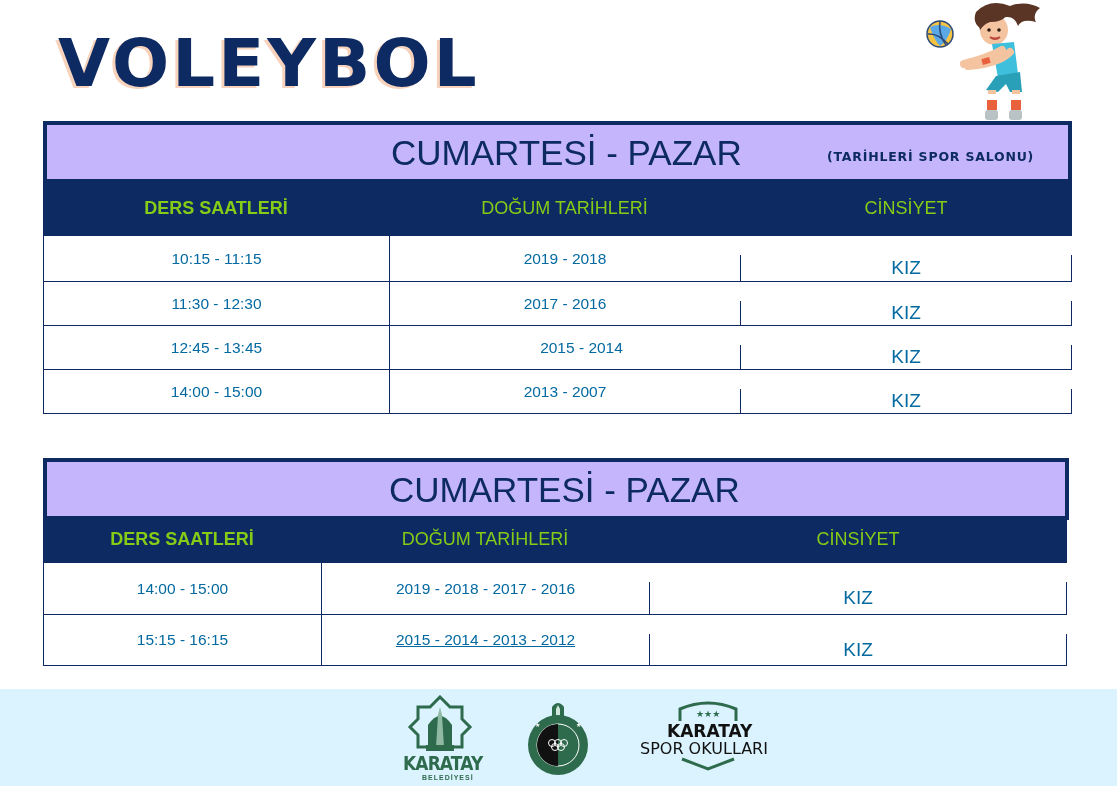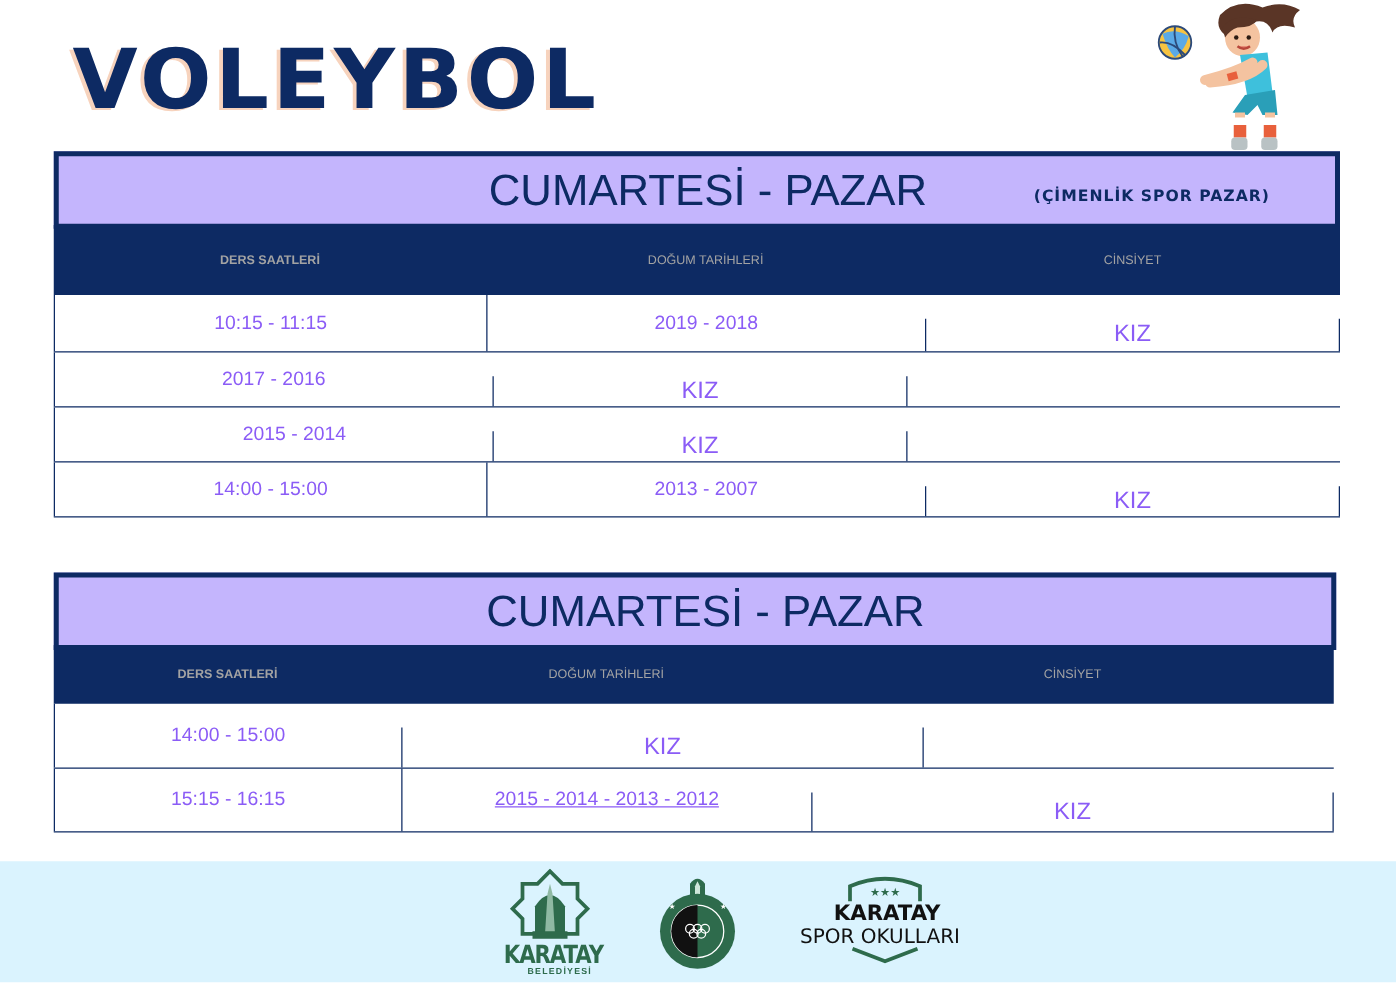--- a/index.html
+++ b/index.html
@@ -31,30 +31,30 @@
       white-space: nowrap; line-height: 40px;
     }
     .band-venue {
       position: absolute; font-family: "DejaVu Sans", sans-serif; font-weight: bold;
       font-size: 12.5px; letter-spacing: 0.8px; color: #0d2a63; white-space: nowrap;
     }
     .head {
       position: absolute; left: 0; background: #0d2a63; display: flex;
     }
     .head .hcell {
-      color: #a3a3a3; font-size: 10px; display: flex; align-items: center; justify-content: center;
+      color: #84cc16; font-size: 18px; display: flex; align-items: center; justify-content: center;
       white-space: nowrap;
     }
     .head .hcell.bold { font-weight: bold; }
     .rows { position: absolute; left: 0; }
     .row { display: flex; border-bottom: 1.5px solid #0d2a63; box-sizing: border-box; }
     .cell {
       display: flex; align-items: center; justify-content: center;
       border-left: 1.5px solid #0d2a63; box-sizing: border-box;
-      font-size: 15.5px; color: #8b5cf6; white-space: nowrap;
+      font-size: 15.5px; color: #0369a1; white-space: nowrap;
     }
     .cell.last { border-right: 1.5px solid #0d2a63; margin-top: 19px; }
     .cell.gender { font-size: 19px; }
 
     .footer {
       position: absolute; left: 0; top: 689px; width: 1117px; height: 97px;
       background: #daf3fe;
     }
     .logo { position: absolute; }
     .logo-text { position: absolute; white-space: nowrap; color: #2e6b4c; font-weight: bold; }
@@ -96,38 +96,40 @@
     <rect x="69" y="100" width="10" height="10" fill="#e8603c"></rect>
     <rect x="93" y="100" width="10" height="10" fill="#e8603c"></rect>
     <rect x="67" y="110" width="13" height="10" rx="3" fill="#b9c2c4"></rect>
     <rect x="91" y="110" width="13" height="10" rx="3" fill="#b9c2c4"></rect>
   </svg>
 </div>
 
 <div class="schedule" style="left:43px; top:121px; width:1030px; height:293px;">
   <div class="band" style="top:0; width:1029px; height:62px;">
     <div class="band-title" style="left:344px; top:8px;">CUMARTESİ - PAZAR</div>
-    <div class="band-venue" style="left:780px; top:24px;">(ÇİMENLİK SPOR PAZAR)</div>
+    <div class="band-venue" style="left:780px; top:24px;">(TARİHLERİ SPOR SALONU)</div>
   </div>
   <div class="head" style="top:59px; width:1029px; height:56px;">
     <div class="hcell bold" style="width:346px;">DERS SAATLERİ</div>
     <div class="hcell" style="width:351px;">DOĞUM TARİHLERİ</div>
     <div class="hcell" style="width:332px;">CİNSİYET</div>
   </div>
   <div class="rows" style="top:115px; width:1029px;">
     <div class="row" style="height:46px;">
       <div class="cell" style="width:346px;">10:15 - 11:15</div>
       <div class="cell" style="width:351px;">2019 - 2018</div>
       <div class="cell last gender" style="width:332px;">KIZ</div>
     </div>
     <div class="row" style="height:44px;">
+      <div class="cell" style="width:346px;">11:30 - 12:30</div>
       <div class="cell" style="width:351px;">2017 - 2016</div>
       <div class="cell last gender" style="width:332px;">KIZ</div>
     </div>
     <div class="row" style="height:44px;">
+      <div class="cell" style="width:346px;">12:45 - 13:45</div>
       <div class="cell" style="width:351px;padding-left:33px;">2015 - 2014</div>
       <div class="cell last gender" style="width:332px;">KIZ</div>
     </div>
     <div class="row" style="height:44px;">
       <div class="cell" style="width:346px;">14:00 - 15:00</div>
       <div class="cell" style="width:351px;">2013 - 2007</div>
       <div class="cell last gender" style="width:332px;">KIZ</div>
     </div>
   </div>
 </div>
@@ -137,20 +139,21 @@
     <div class="band-title" style="left:342px; top:8px;">CUMARTESİ - PAZAR</div>
   </div>
   <div class="head" style="top:58px; width:1024px; height:47px;">
     <div class="hcell bold" style="width:278px;">DERS SAATLERİ</div>
     <div class="hcell" style="width:328px;">DOĞUM TARİHLERİ</div>
     <div class="hcell" style="width:418px;">CİNSİYET</div>
   </div>
   <div class="rows" style="top:105px; width:1024px;">
     <div class="row" style="height:52px;">
       <div class="cell" style="width:278px;">14:00 - 15:00</div>
+      <div class="cell" style="width:328px;">2019 - 2018 - 2017 - 2016</div>
       <div class="cell last gender" style="width:418px;">KIZ</div>
     </div>
     <div class="row" style="height:51px;">
       <div class="cell" style="width:278px;">15:15 - 16:15</div>
       <div class="cell" style="width:328px;text-decoration:underline;">2015 - 2014 - 2013 - 2012</div>
       <div class="cell last gender" style="width:418px;">KIZ</div>
     </div>
   </div>
 </div>
 

